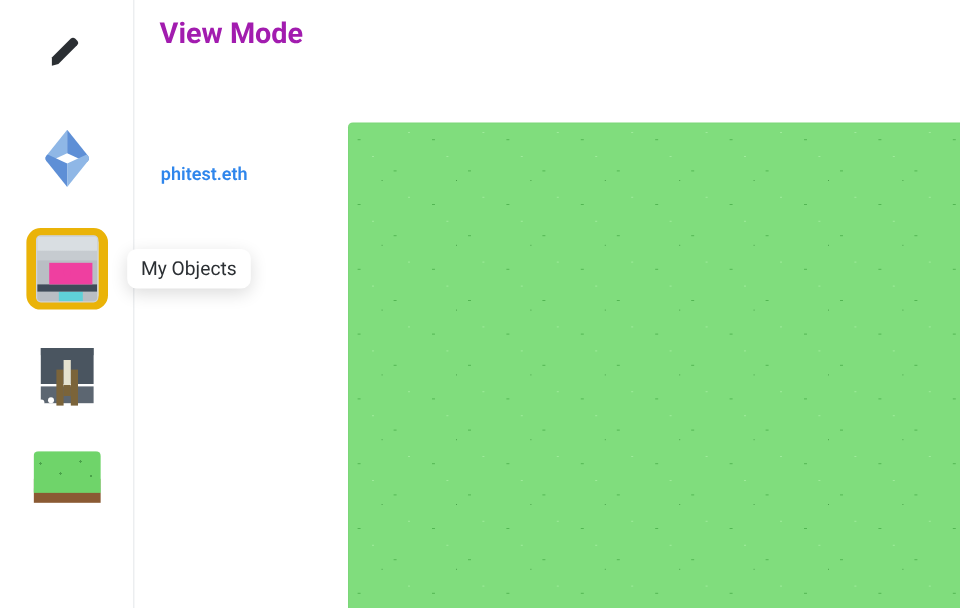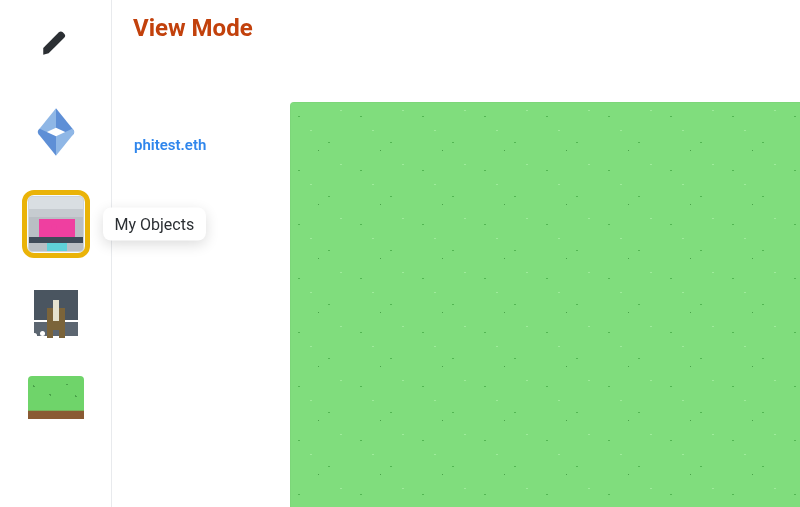--- a/index.html
+++ b/index.html
@@ -28,21 +28,21 @@
     width: 68px;
     height: 68px;
     border-radius: 12px;
     display: flex;
     align-items: center;
     justify-content: center;
     cursor: pointer;
     position: relative;
   }
   .side-item.selected {
-    border: 5px solid #eab308;
+    border: 8px solid #eab308;
     background: #f5fbff;
   }
   .pencil-icon svg { width: 34px; height: 34px; }
   .ens-mark svg { width: 44px; height: 52px; }
 
   
   .pixel-thumb {
     width: 56px;
     height: 56px;
     image-rendering: pixelated;
@@ -128,21 +128,21 @@
     box-shadow: 0 4px 14px rgba(0,0,0,0.14);
     z-index: 20;
   }
 
   .header {
     position: absolute;
     left: 133px;
     top: 14px;
     font-size: 24px;
     font-weight: 700;
-    color: #c2410c;
+    color: #a21caf;
   }
 
   .land-name {
     position: absolute;
     left: 134px;
     top: 136px;
     font-size: 15px;
     font-weight: 600;
     color: #2f86ec;
   }

